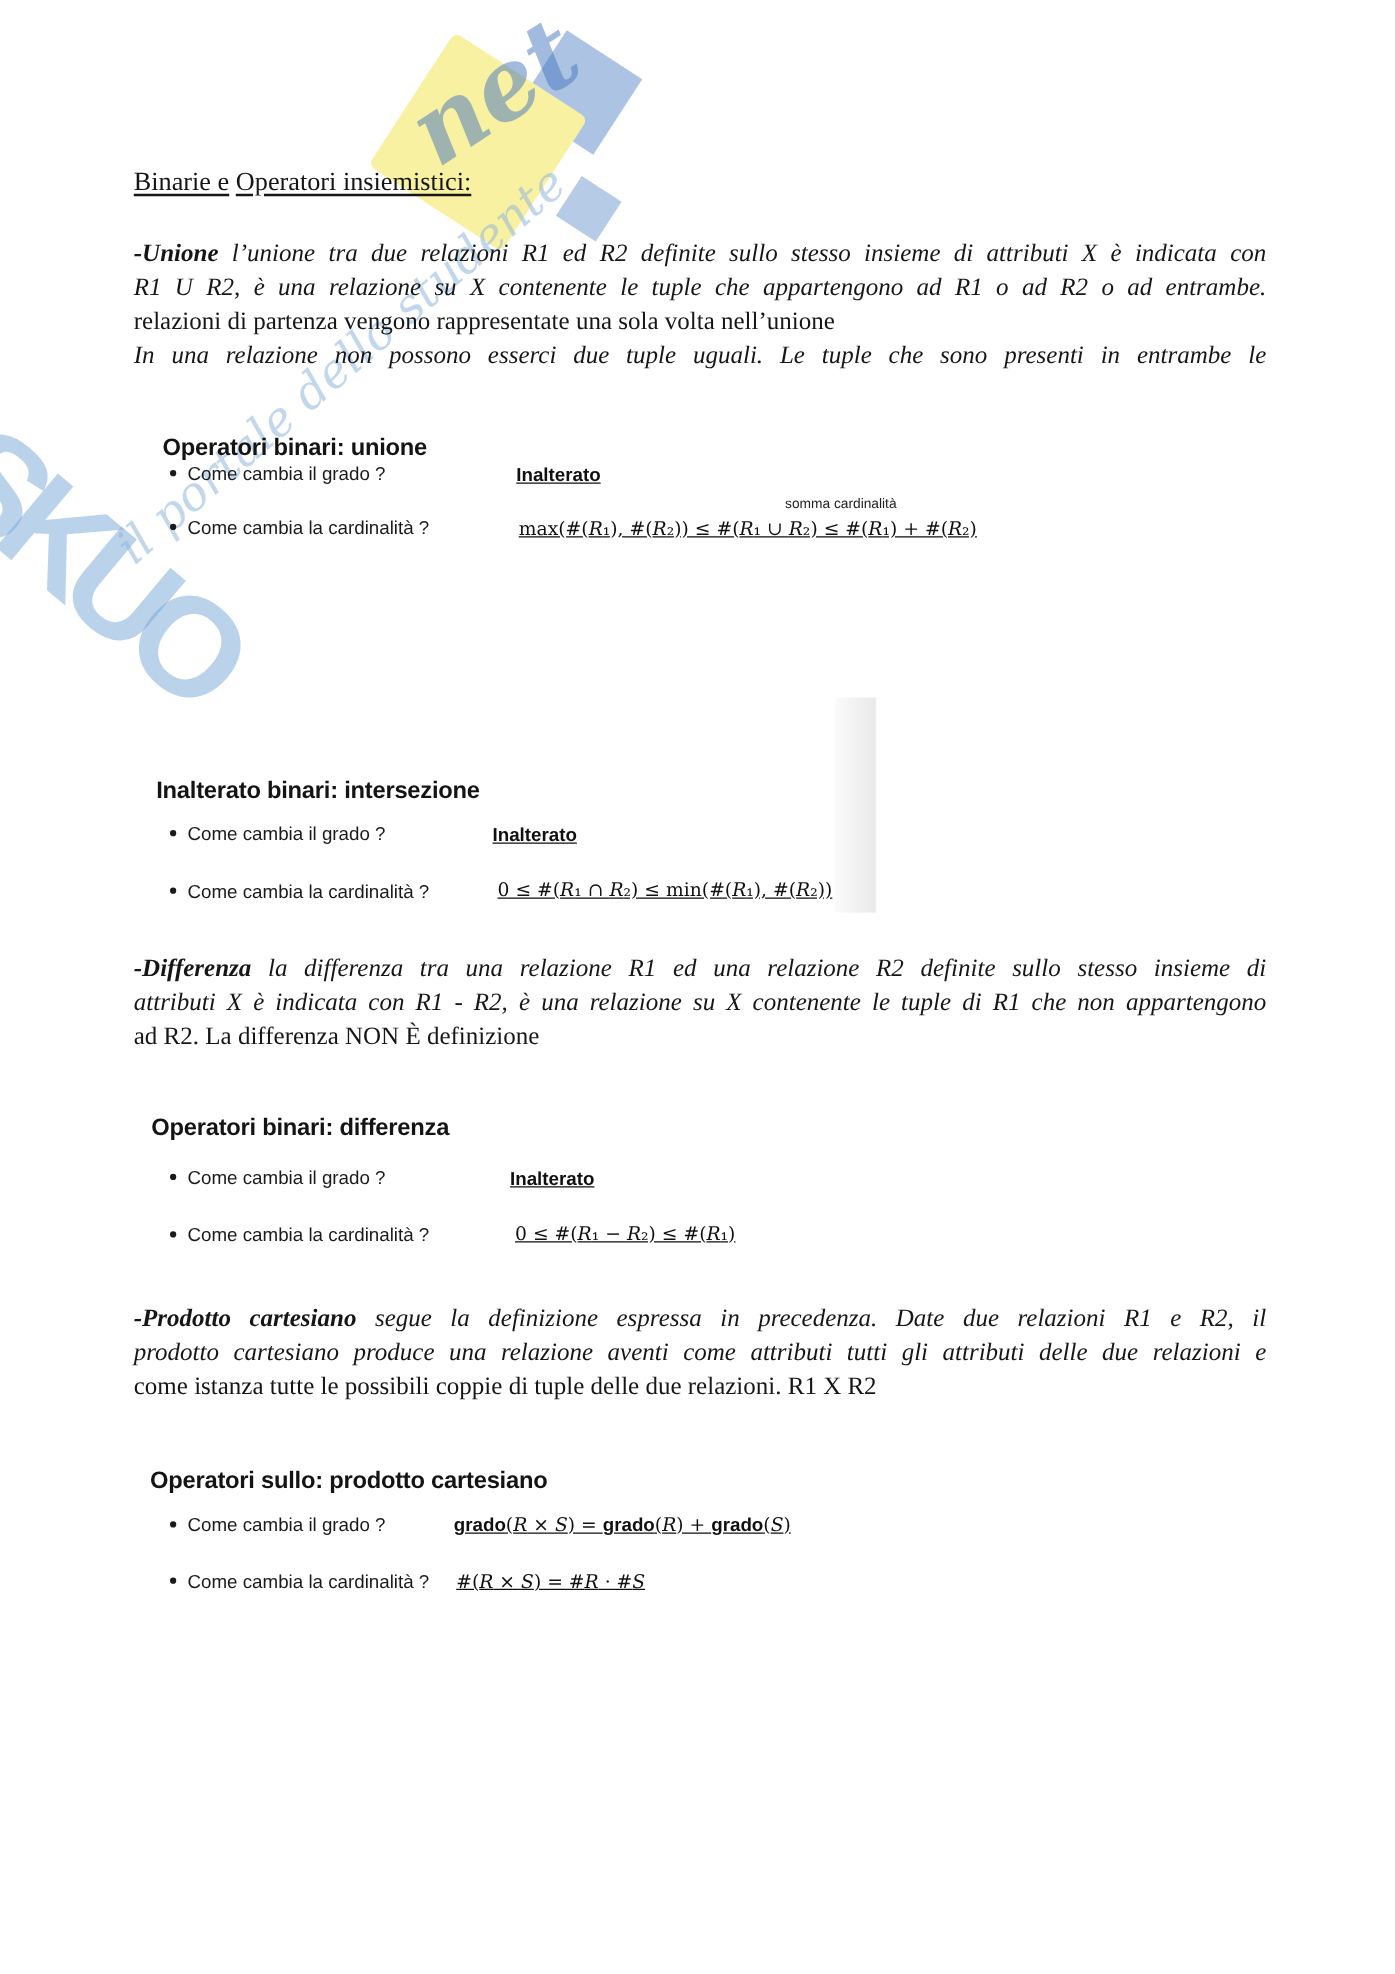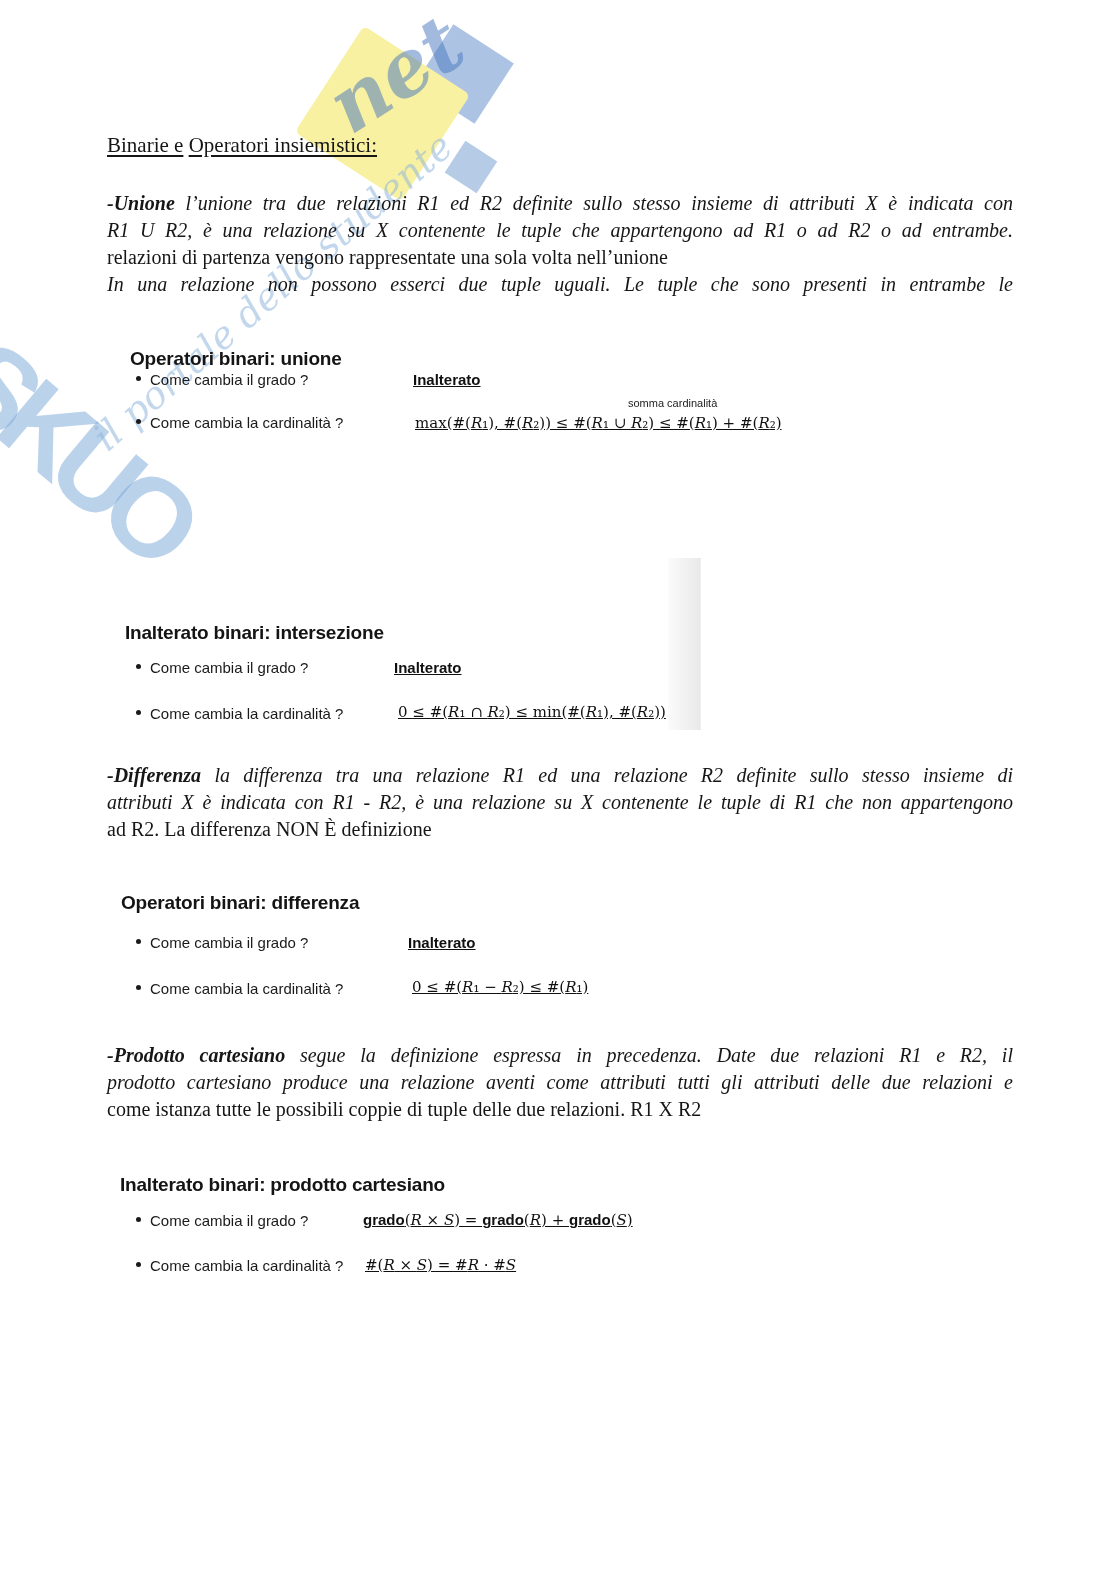--- a/index.html
+++ b/index.html
@@ -98,20 +98,20 @@
     <div class="fx" style="left:394px;top:659px"><span class="fb">Inalterato</span></div>
     <div class="q" style="left:150px;top:705px">Come cambia la cardinalità ?</div>
     <div class="fx" style="left:398px;top:703px"><span class="fm">0 ≤ #(<i>R</i>₁ ∩ <i>R</i>₂) ≤ min(#(<i>R</i>₁), #(<i>R</i>₂))</span></div>
 
     <div class="shead" style="left:121px;top:845px">Operatori binari: differenza</div>
     <div class="q" style="left:150px;top:934px">Come cambia il grado ?</div>
     <div class="fx" style="left:408px;top:934px"><span class="fb">Inalterato</span></div>
     <div class="q" style="left:150px;top:980px">Come cambia la cardinalità ?</div>
     <div class="fx" style="left:412px;top:978px"><span class="fm">0 ≤ #(<i>R</i>₁ − <i>R</i>₂) ≤ #(<i>R</i>₁)</span></div>
 
-    <div class="shead" style="left:120px;top:1127px">Inalterato binari: prodotto cartesiano</div>
+    <div class="shead" style="left:120px;top:1127px">Operatori sullo: prodotto cartesiano</div>
     <div class="q" style="left:150px;top:1212px">Come cambia il grado ?</div>
     <div class="fx" style="left:363px;top:1211px"><span class="fb">grado</span><span class="fm">(<i>R</i> × <i>S</i>) = </span><span class="fb">grado</span><span class="fm">(<i>R</i>) + </span><span class="fb">grado</span><span class="fm">(<i>S</i>)</span></div>
     <div class="q" style="left:150px;top:1257px">Come cambia la cardinalità ?</div>
     <div class="fx" style="left:365px;top:1256px"><span class="fm">#(<i>R</i> × <i>S</i>) = #<i>R</i> · #<i>S</i></span></div>
 
   </div>
 </div>
 
 </body></html>

